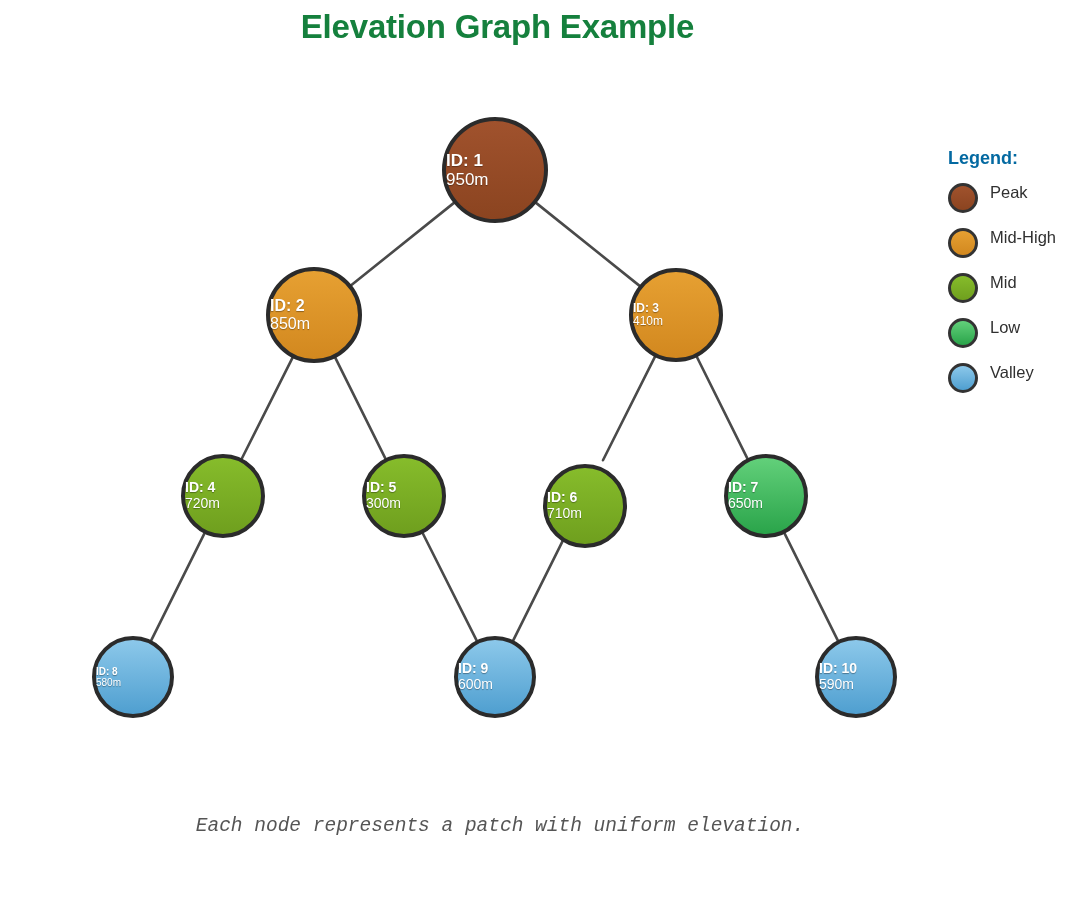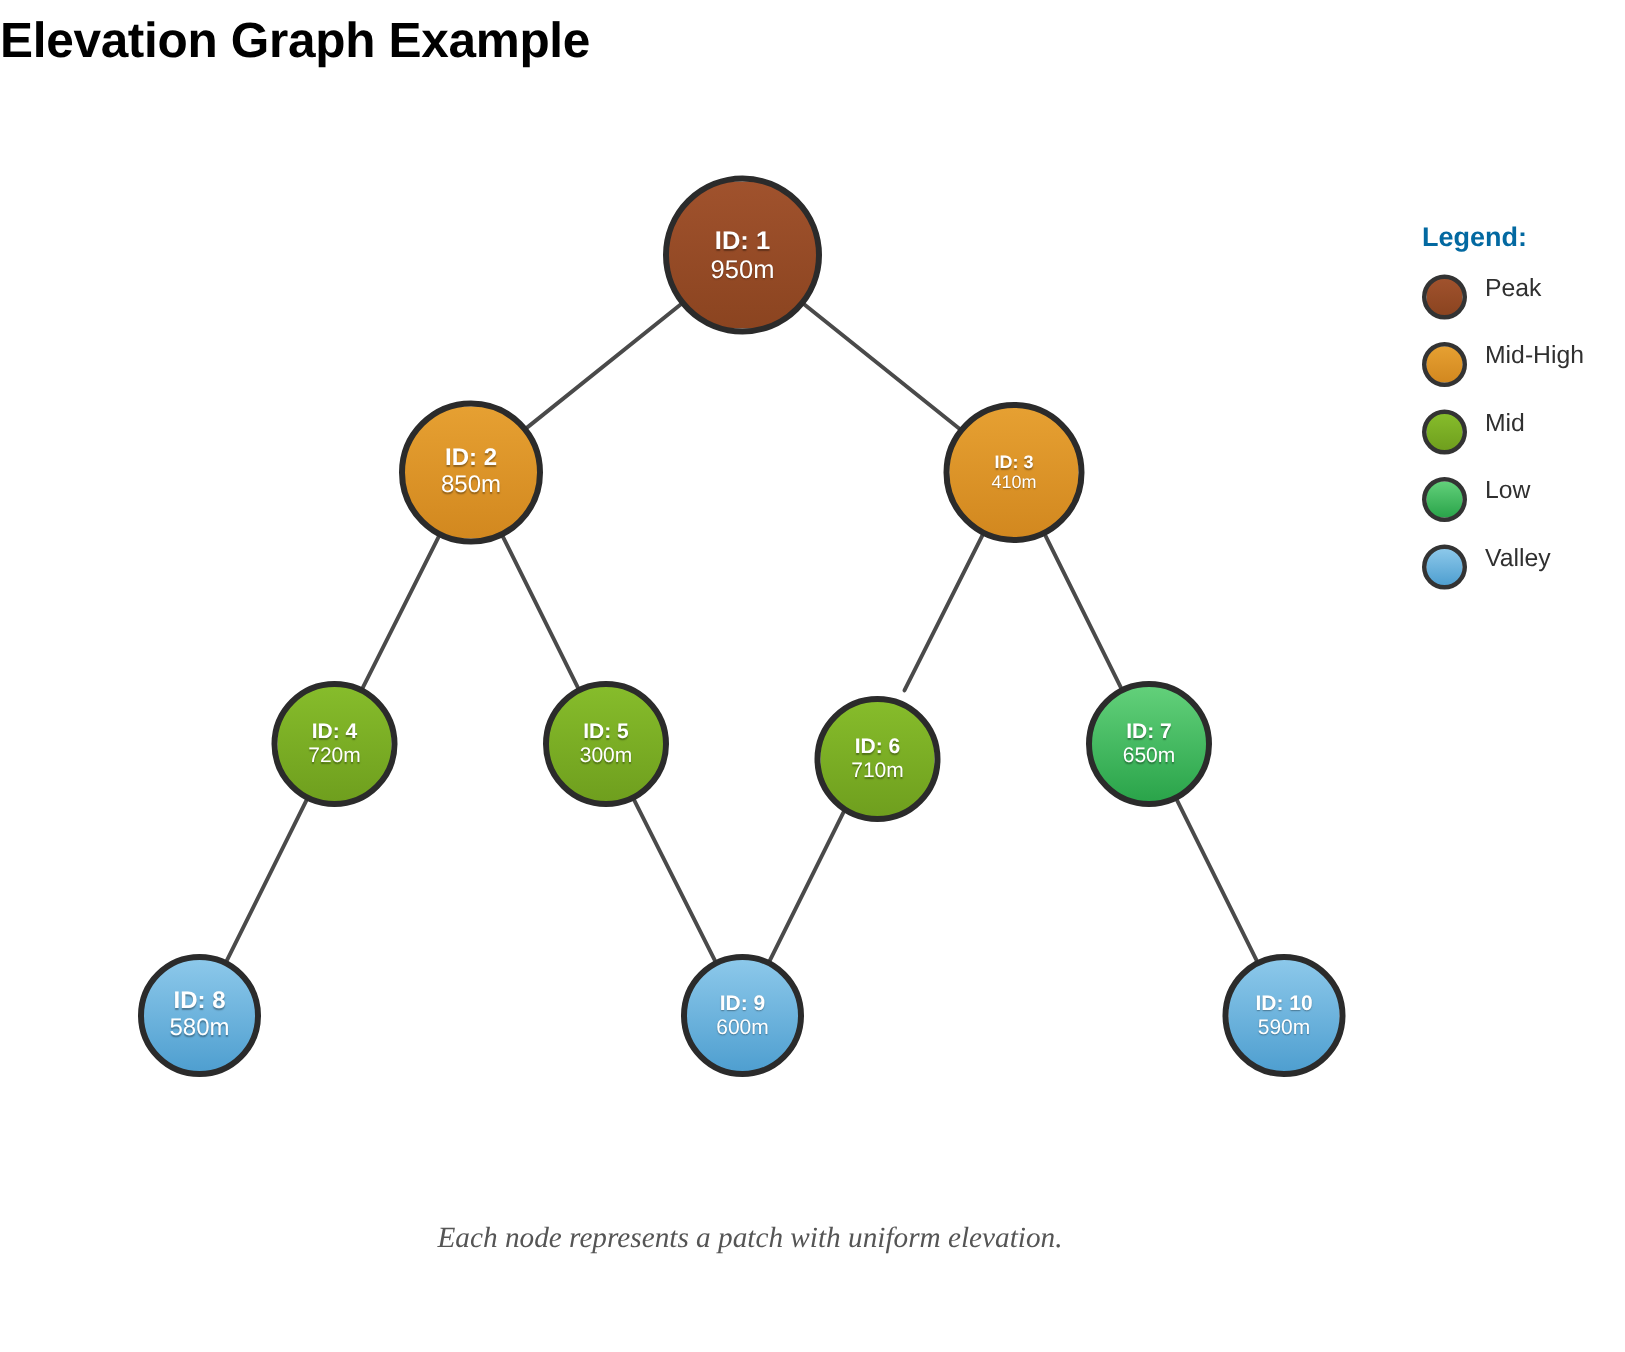--- a/index.html
+++ b/index.html
@@ -13,40 +13,40 @@
     position: relative;
     overflow: hidden;
     font-family: "Liberation Sans", sans-serif;
     color: #333333;
   }
   #page-title {
     position: absolute;
     left: 0;
     top: 8px;
     width: 995px;
+    text-align: center;
     font-size: 33px;
     font-weight: bold;
-    color: #000000;
+    color: #15803d;
     letter-spacing: -0.2px;
   }
   #graph-canvas {
     position: absolute;
     left: 0;
     top: 0;
     width: 1083px;
     height: 901px;
     pointer-events: none;
   }
   .node {
     position: absolute;
     border-radius: 50%;
     box-sizing: border-box;
     display: flex;
     flex-direction: column;
-    align-items: center;
     justify-content: center;
     color: #ffffff;
     text-shadow: 0 1px 1px rgba(0,0,0,0.35);
     line-height: 1.12;
   }
   .node .node-id {
     font-weight: bold;
   }
   .node .node-elev {
     font-weight: normal;
@@ -83,21 +83,21 @@
     color: #303030;
     white-space: nowrap;
   }
   
   #caption {
     position: absolute;
     left: 0;
     top: 815px;
     width: 1000px;
     text-align: center;
-    font-family: Liberation Serif, serif;
+    font-family: Liberation Mono, monospace;
     font-style: italic;
     font-size: 19.5px;
     color: #555555;
   }
   #caption .caption-line {
     display: block;
     margin-bottom: 14px;
   }
 </style>
 </head>
@@ -140,21 +140,21 @@
       <div class="node-elev">300m</div>
     </div>
     <div class="node" style="left: 543px; top: 464px; width: 84px; height: 84px; border: 4px solid rgb(43, 43, 43); background: linear-gradient(rgb(134, 188, 43), rgb(111, 159, 30)); font-size: 14px;">
       <div class="node-id">ID: 6</div>
       <div class="node-elev">710m</div>
     </div>
     <div class="node" style="left: 724px; top: 454px; width: 84px; height: 84px; border: 4px solid rgb(43, 43, 43); background: linear-gradient(rgb(98, 208, 122), rgb(42, 164, 74)); font-size: 14px;">
       <div class="node-id">ID: 7</div>
       <div class="node-elev">650m</div>
     </div>
-    <div class="node" style="left: 92px; top: 636px; width: 82px; height: 82px; border: 4px solid rgb(43, 43, 43); background: linear-gradient(rgb(140, 200, 234), rgb(79, 159, 208)); font-size: 16px;">
+    <div class="node" style="left: 92px; top: 636px; width: 82px; height: 82px; border: 4px solid rgb(43, 43, 43); background: linear-gradient(rgb(140, 200, 234), rgb(79, 159, 208)); font-size: 10px;">
       <div class="node-id">ID: 8</div>
       <div class="node-elev">580m</div>
     </div>
     <div class="node" style="left: 454px; top: 636px; width: 82px; height: 82px; border: 4px solid rgb(43, 43, 43); background: linear-gradient(rgb(140, 200, 234), rgb(79, 159, 208)); font-size: 14px;">
       <div class="node-id">ID: 9</div>
       <div class="node-elev">600m</div>
     </div>
     <div class="node" style="left: 815px; top: 636px; width: 82px; height: 82px; border: 4px solid rgb(43, 43, 43); background: linear-gradient(rgb(140, 200, 234), rgb(79, 159, 208)); font-size: 14px;">
       <div class="node-id">ID: 10</div>
       <div class="node-elev">590m</div>

